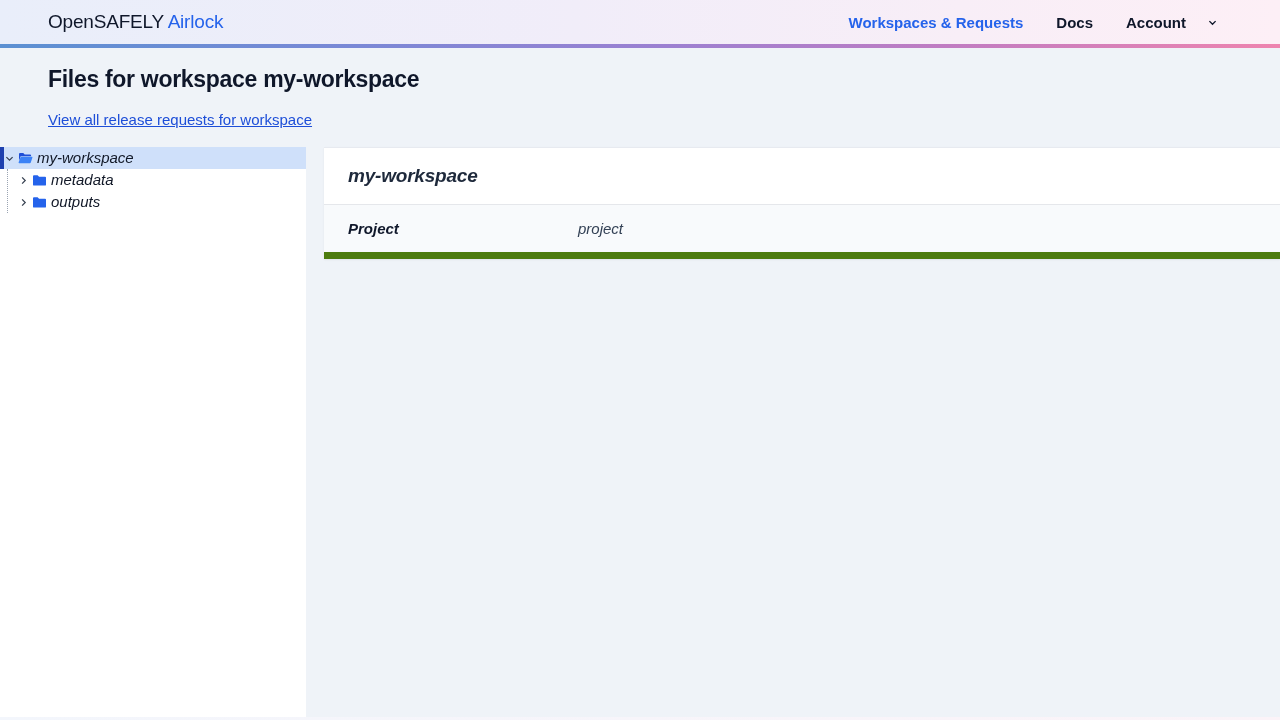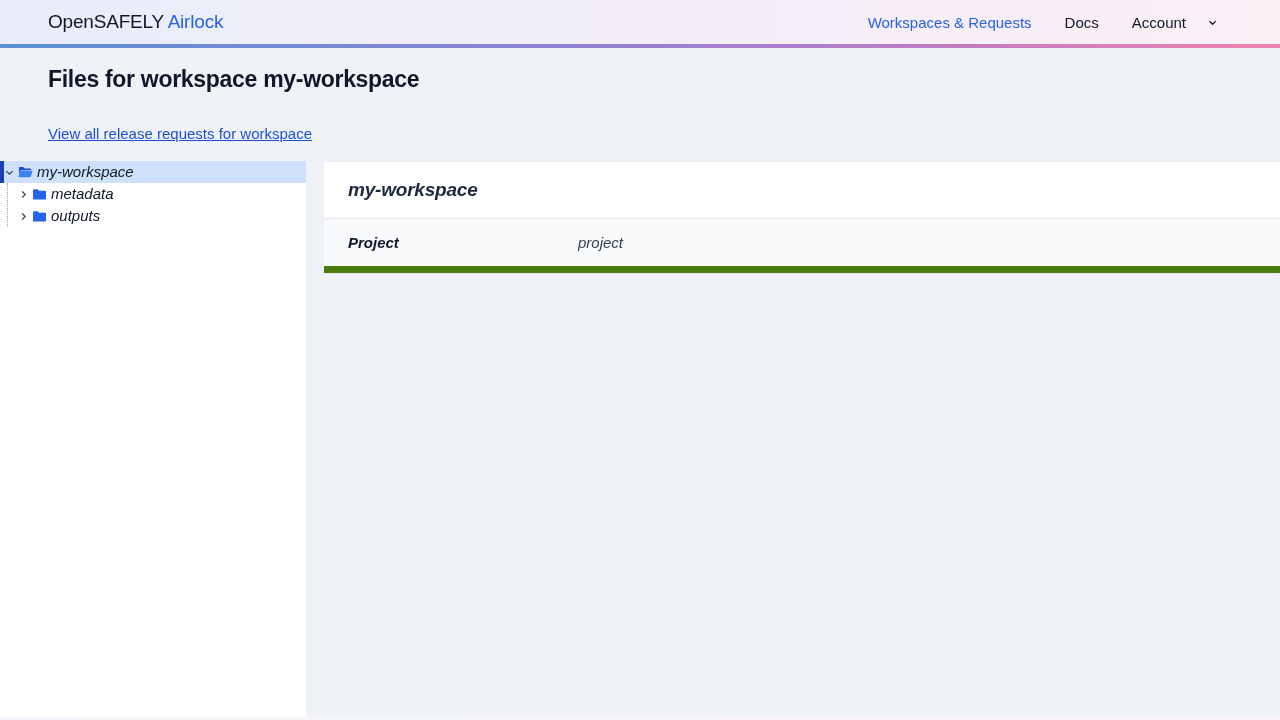--- a/index.html
+++ b/index.html
@@ -13,40 +13,40 @@
   
   .topbar {
     height: 44px;
     display: flex; align-items: center; justify-content: space-between;
     padding: 0 62px 0 48px;
     background: linear-gradient(90deg, #e9eefa 0%, #f1edf9 45%, #f8eef7 75%, #fdeff6 100%);
   }
   .logo { font-size: 19px; font-weight: normal; letter-spacing: -0.2px; color: #0f172a; cursor: pointer; }
   .logo .accent { color: #2563eb; }
   .topnav { display: flex; align-items: center; gap: 33px; }
-  .navlink { font-size: 15px; font-weight: normal; color: #0f172a; text-decoration: none; cursor: pointer; }
+  .navlink { font-size: 15px; font-weight: bold; color: #0f172a; text-decoration: none; cursor: pointer; }
   .navlink.blue { color: #2563eb; }
   .account { display: flex; align-items: center; gap: 21px; cursor: pointer; }
   .chev-down-sm { width: 11px; height: 11px; stroke: #0f172a; fill: none; stroke-width: 2; }
 
   .gradient-bar {
     height: 4px;
     background: linear-gradient(90deg, #5b90d2 0%, #7a88d6 28%, #9c80d1 52%, #c07cc2 74%, #ee84af 100%);
   }
 
   
   .page-head { padding: 17px 48px 0; }
   .page-title {
     font-size: 23px; font-weight: bold; color: #0f172a;
-    letter-spacing: -0.3px; line-height: 28px; margin-bottom: 3px;
+    letter-spacing: -0.3px; line-height: 28px; margin-bottom: 17px;
   }
   .page-link {
     display: inline-block;
     font-size: 15px; color: #1d4ed8; text-decoration: underline;
-    line-height: 19px; margin-bottom: 18px; cursor: pointer; margin-top: 28px;
+    line-height: 19px; margin-bottom: 18px; cursor: pointer;
   }
 
   
   .content { display: flex; align-items: flex-start; font-style: italic; }
 
   .sidebar {
     width: 306px; min-width: 306px;
     height: 572px;
     background: #ffffff;
     overflow: hidden;

